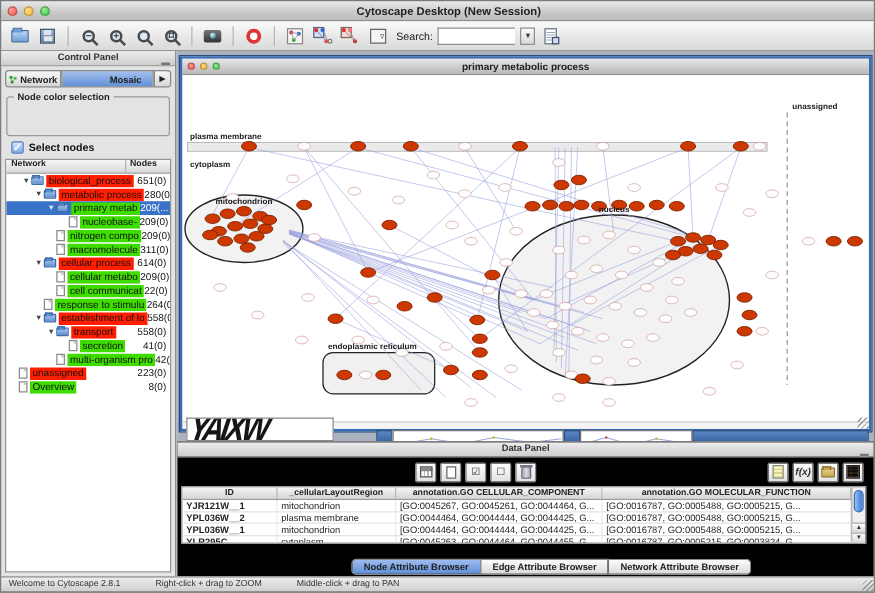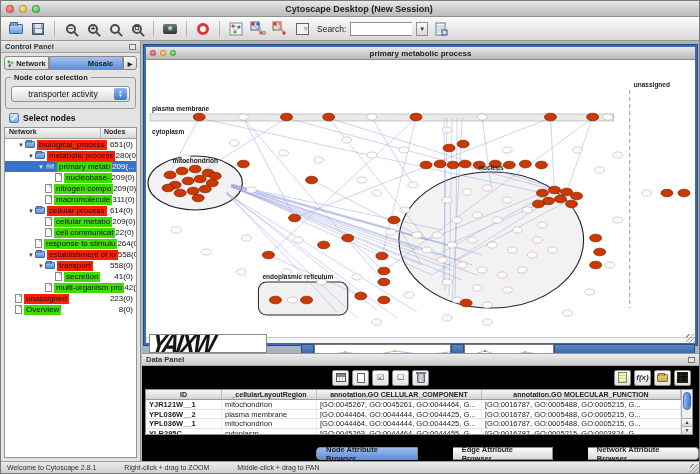--- a/index.html
+++ b/index.html
@@ -39,21 +39,21 @@
   .iann { width:13px; height:12px; background:#f4f4f4; border:1px solid #666; position:relative; }
   .iann:before { content:"▿"; position:absolute; right:0px; top:1px; font-size:7px; color:#333; }
   .searchlbl { font-size:8.5px; color:#222; margin-left:2px; }
   .searchbox { width:62px; height:14px; background:#fff; border:1px solid #8f8f8f; border-right:none; }
   .searcharrow { width:12px; height:14px; border:1px solid #8f8f8f; background:linear-gradient(#fdfdfd,#d8d8d8);
     font-size:6px; display:flex; align-items:center; justify-content:center; color:#333; }
   
   #cpanel { position:absolute; left:0; top:40px; width:140px; bottom:12px;
     background:#e3e3e3; border-right:1px solid #8e8e8e; }
   .phdr { height:12px; background:linear-gradient(#ececec,#cdcdcd); border-bottom:1px solid #a5a5a5;
-    font-size:7.5px; font-weight:bold; color:#333; display:flex; align-items:center; padding:0 4px; }
+    font-size:7.5px; font-weight:bold; color:#333; display:flex; align-items:center; padding:0 4px;flex-direction:column; }
   .floatic { margin-left:auto; width:7px; height:6px; border:1px solid #777; background:#e8e8e8; }
   #cptabs { position:absolute; left:3px; top:15px; right:3px; height:14px; display:flex; }
   .cptab { flex:1; border:1px solid #898989; display:flex; align-items:center; justify-content:center;
     font-size:7.5px; font-weight:bold; color:#222; background:linear-gradient(#f6f6f6,#d7d7d7); gap:2px; }
   .cptab.first { border-radius:3px 0 0 3px; }
   .cptab.sel { background:linear-gradient(#a6c1ec,#5f90d8);padding-left:29px; }
   .cptab.arrow { flex:0 0 14px; border-radius:0 3px 3px 0; font-size:6px; }
   .netglyph { width:7px; height:7px; }
   #groupbox { position:absolute; left:4px; top:36px; right:4px; height:32px;
     border:1px solid #9a9a9a; border-radius:3px; }
@@ -140,21 +140,21 @@
   .c-cc { width:165px; flex:none; }
   .c-mf { flex:1; }
   #vscroll { flex:none; width:11px; border-left:1px solid #aaa; background:#f0f0f0; position:relative; }
   #vthumb { position:absolute; left:1px; right:1px; top:2px; height:18px; border-radius:5px;
     background:linear-gradient(90deg,#9cc0f2,#5b92e0 60%,#417ed6); border:1px solid #3a6cb4; }
   .varr { position:absolute; left:0; right:0; height:8px; font-size:5px; text-align:center; color:#333; background:linear-gradient(#fdfdfd,#d8d8d8); border-top:1px solid #aaa; }
   .varr.up { bottom:8px; }
   .varr.dn { bottom:0; }
   #dtabs { position:absolute; left:139px; bottom:1px; height:13px; display:flex; }
   .dtab { border:1px solid #8a8a8a; border-left:none; background:linear-gradient(#fbfbfb,#dadada);
-    font-size:7.5px; font-weight:bold; color:#222; display:flex; align-items:center; justify-content:center; padding:0 9px;margin-left:35px; }
+    font-size:7.5px; font-weight:bold; color:#222; display:flex; align-items:center; justify-content:center; padding:0 9px; }
   .dtab:first-child { border-left:1px solid #8a8a8a; border-radius:4px 0 0 4px; }
   .dtab:last-child { border-radius:0 4px 4px 0; }
   .dtab.sel { background:linear-gradient(#9ebcee,#5f90d8); }
   
   #statusbar { position:absolute; left:0; bottom:0; right:0; height:12px;
     background:linear-gradient(#ececec,#cfcfcf); border-top:1px solid #9d9d9d;
     display:flex; align-items:center; font-size:7px; color:#333; gap:28px; padding-left:6px; }
 </style>
 </head>
 <body>
@@ -257,27 +257,20 @@
       </span>
       <span class="cptab sel">
           <span>Mosaic</span>
         </span>
       <span class="cptab arrow">
           <span>▶</span>
         </span>
     </div>
     <div id="groupbox">
       <span class="legend">Node color selection</span>
-      <div class="combo">
-        <span class="val">transporter activity</span>
-        <span class="caps">
-            <span>▲</span>
-            <span>▼</span>
-          </span>
-      </div>
     </div>
     <div id="selrow">
       <span class="chk">✓</span>
       <span class="lbl">Select nodes</span>
     </div>
     <div id="listbox">
       <div id="listhdr">
         <span class="c1">Network</span>
         <span class="c2">Nodes</span>
       </div>

